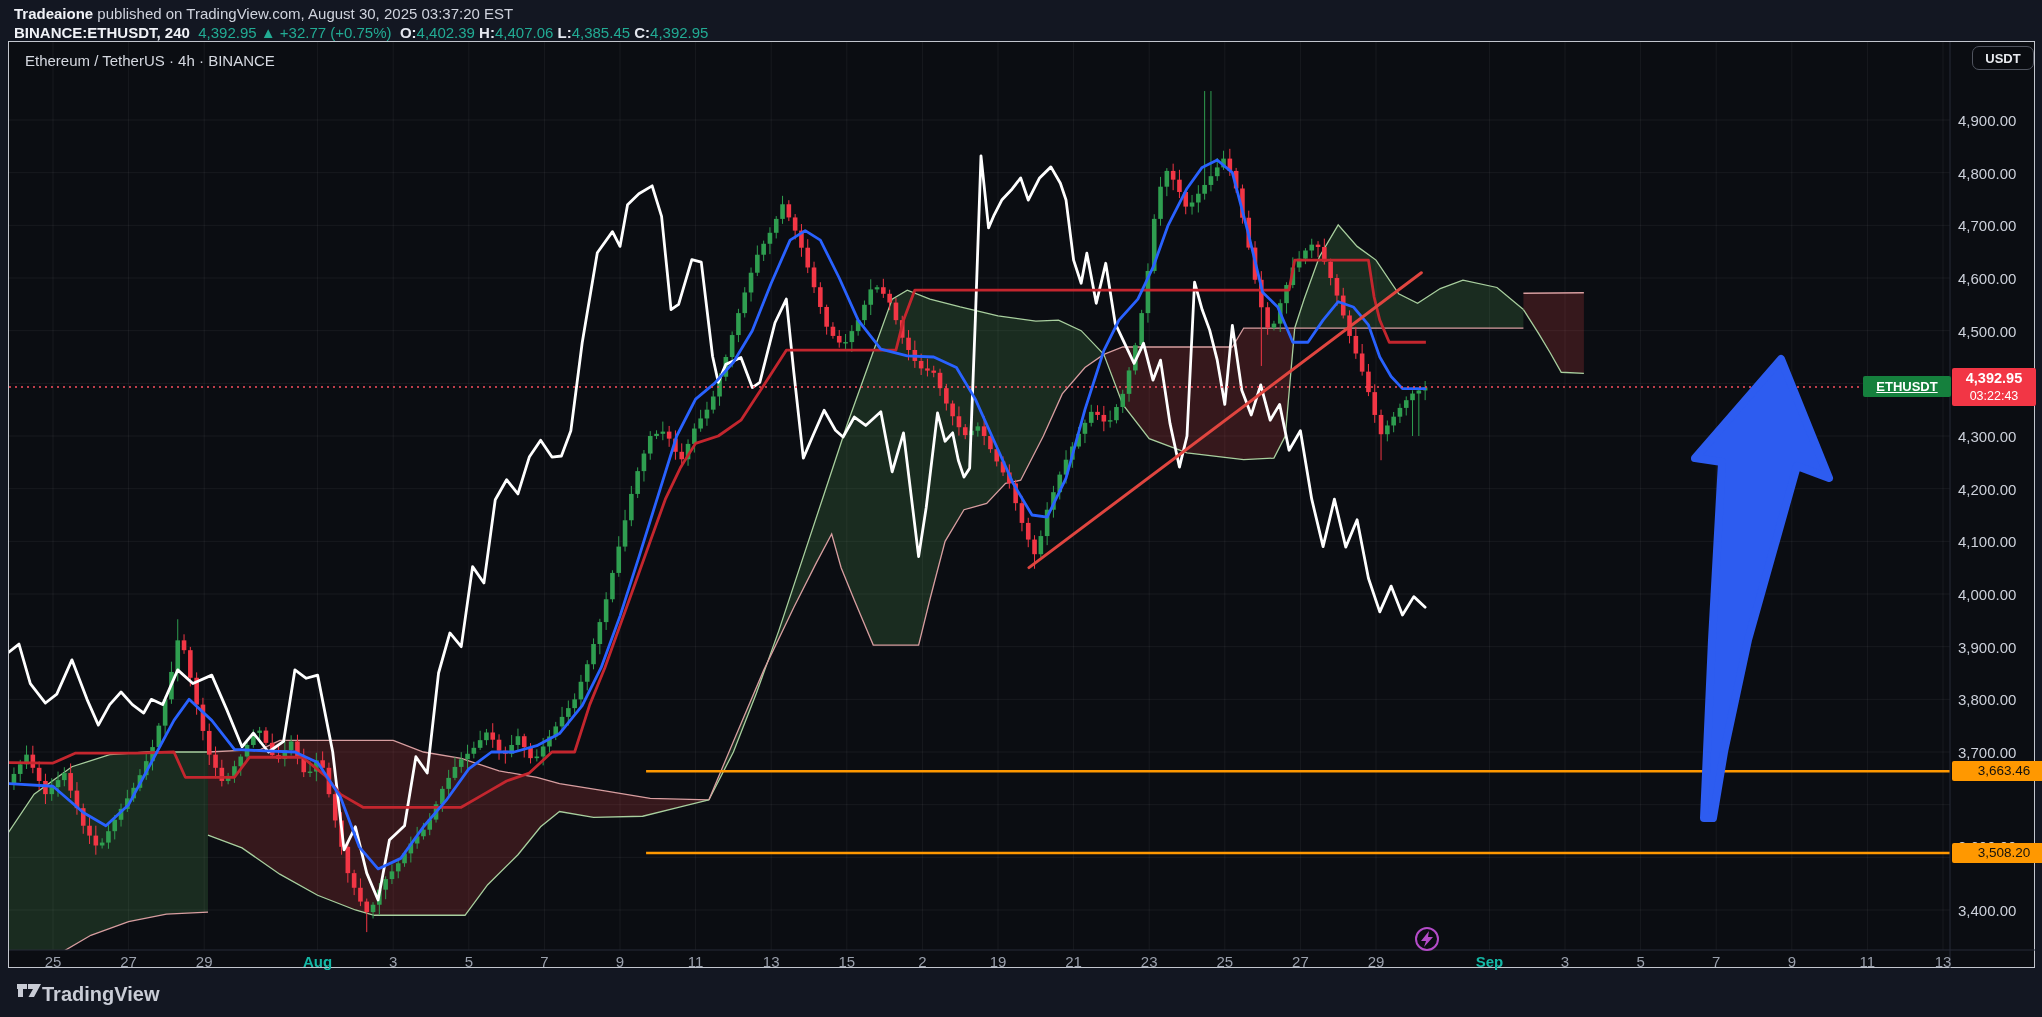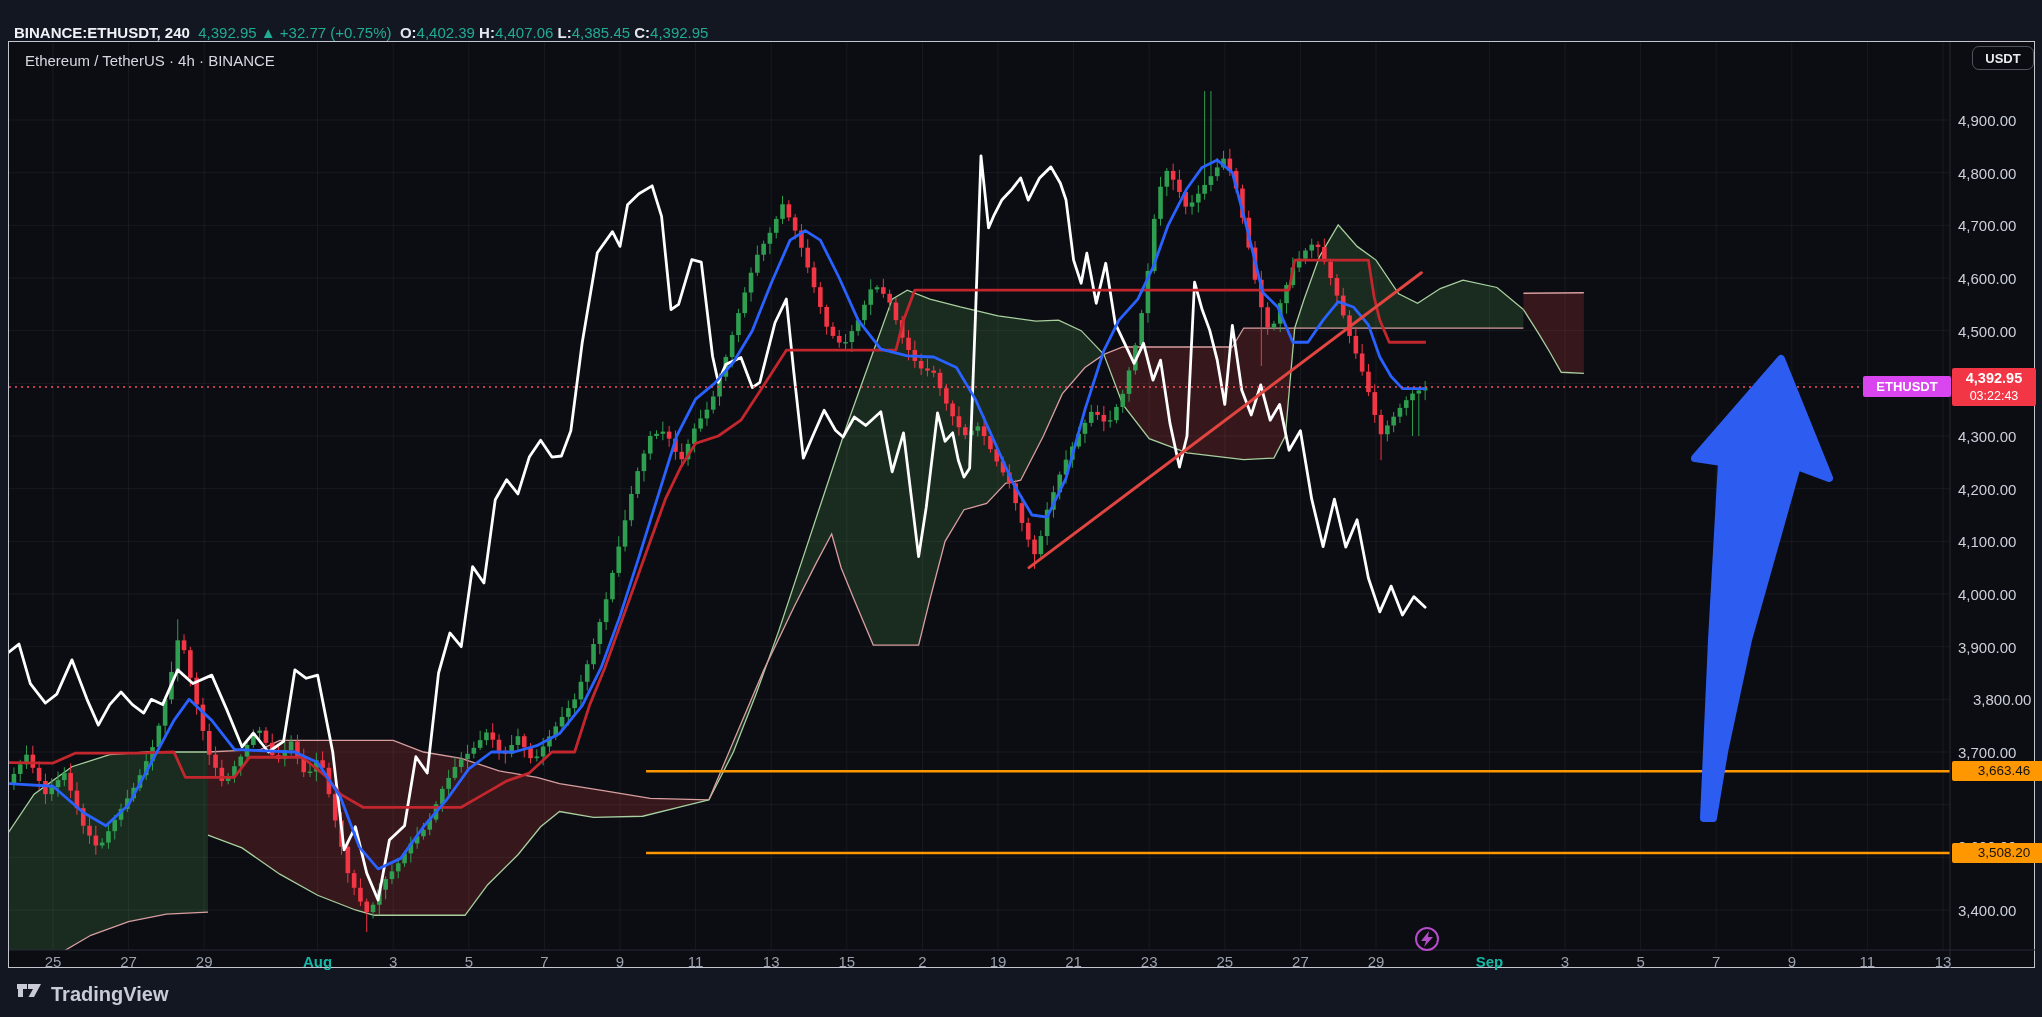--- a/index.html
+++ b/index.html
@@ -19,28 +19,29 @@
             border:1.5px solid #50545f;border-radius:7px;color:#e8eaef;font-weight:bold;font-size:13px;
             display:flex;align-items:center;justify-content:center;z-index:6;background:rgba(11,13,18,.4);}
   svg#chart{position:absolute;left:0;top:0;z-index:2;}
   #overlays{position:absolute;left:0;top:0;width:100%;height:100%;z-index:4;pointer-events:none;padding-left:8px;}
   .ptick{position:absolute;left:1958px;font-size:15px;color:#ccd0da;transform:translateY(-50%);}
   .ttick{position:absolute;top:953px;font-size:15px;color:#9ba1ad;transform:translateX(-50%);}
   .ttick.major{color:#14b8a6;font-weight:bold;}
   .badge{position:absolute;box-sizing:border-box;text-align:center;border-radius:2px;}
   .orangebadge{left:1952px;width:104px;height:20px;background:#ff9800;color:#15130d;
                font-size:13.5px;line-height:20px;}
-  #logo{position:absolute;left:16px;top:982px;display:flex;align-items:center;gap:9px;
+  #logo{position:absolute;left:16px;top:982px;display:flex;align-items:center;
         color:#c9ccd6;font-weight:bold;font-size:20px;z-index:5;}
 </style>
 </head>
 <body>
 
 <div id="stage">
 
+  <div id="hdr1" class="hdr"><span class="author">Tradeaione</span><span> published on TradingView.com, August 30, 2025 03:37:20 EST</span></div>
 
   <div id="hdr2" class="hdr"><span class="sym">BINANCE:ETHUSDT, 240  </span><span class="val">4,392.95 </span><span class="val">▲ </span><span class="val">+32.77 (+0.75%)  </span><span class="lab">O:</span><span class="val">4,402.39 </span><span class="lab">H:</span><span class="val">4,407.06 </span><span class="lab">L:</span><span class="val">4,385.45 </span><span class="lab">C:</span><span class="val">4,392.95</span></div>
 
   <div id="frame"></div>
 
   <div id="title">Ethereum / TetherUS · 4h · BINANCE</div>
 
   <div id="usdt-btn">USDT</div>
 
   <svg id="chart" width="2042" height="1017">
@@ -589,21 +590,21 @@
       <div class="ptick" style="top: 172.667px;">4,800.00</div>
       <div class="ptick" style="top: 225.333px;">4,700.00</div>
       <div class="ptick" style="top: 278px;">4,600.00</div>
       <div class="ptick" style="top: 330.667px;">4,500.00</div>
       <div class="ptick" style="top: 383.333px;">4,400.00</div>
       <div class="ptick" style="top: 436px;">4,300.00</div>
       <div class="ptick" style="top: 488.667px;">4,200.00</div>
       <div class="ptick" style="top: 541.333px;">4,100.00</div>
       <div class="ptick" style="top: 594px;">4,000.00</div>
       <div class="ptick" style="top: 646.667px;">3,900.00</div>
-      <div class="ptick" style="top: 699.333px; margin-left: 15px;">3,800.00</div>
+      <div class="ptick" style="top: 699.333px;">3,800.00</div>
       <div class="ptick" style="top: 752px;">3,700.00</div>
       <div class="ptick" style="top: 846px; text-align: center;">3,600.00</div>
       <div class="ptick" style="top: 910px;">3,400.00</div>
       <div class="ttick" style="left: 53px;">25</div>
       <div class="ttick" style="left: 128.6px;">27</div>
       <div class="ttick" style="left: 204.2px;">29</div>
       <div class="ttick major" style="left: 317.6px;">Aug</div>
       <div class="ttick" style="left: 393.2px;">3</div>
       <div class="ttick" style="left: 468.8px;">5</div>
       <div class="ttick" style="left: 544.4px;">7</div>
@@ -618,21 +619,21 @@
       <div class="ttick" style="left: 1224.8px;">25</div>
       <div class="ttick" style="left: 1300.4px;">27</div>
       <div class="ttick" style="left: 1376px;">29</div>
       <div class="ttick major" style="left: 1489.4px;">Sep</div>
       <div class="ttick" style="left: 1565px;">3</div>
       <div class="ttick" style="left: 1640.6px;">5</div>
       <div class="ttick" style="left: 1716.2px;">7</div>
       <div class="ttick" style="left: 1791.8px;">9</div>
       <div class="ttick" style="left: 1867.4px;">11</div>
       <div class="ttick" style="left: 1943px;">13</div>
-      <div class="badge" style="left: 1863px; top: 376.046px; width: 88px; height: 21px; background: #d946ef; color: rgb(255, 255, 255); font-size: 13px; font-weight: bold; line-height: 21px;">ETHUSDT</div>
+      <div class="badge" style="left: 1863px; top: 376.046px; width: 88px; height: 21px; background: #15803d; color: rgb(255, 255, 255); font-size: 13px; font-weight: bold; line-height: 21px; text-decoration: underline;">ETHUSDT</div>
       <div class="badge" style="left: 1952px; top: 368.046px; width: 84px; height: 38px; background: rgb(242, 54, 69); color: rgb(255, 255, 255);">
         <div class="p" style="font-size: 14.5px; font-weight: bold; line-height: 21px;">4,392.95</div>
         <div style="font-size: 12.5px; line-height: 15px;">03:22:43</div>
       </div>
       <div class="badge orangebadge" style="top: 761.244px;">3,663.46</div>
       <div class="badge orangebadge" style="top: 843.015px;">3,508.20</div>
     </div>
 
   <div id="logo">
     <svg width="26" height="24" viewBox="0 0 26 24">

